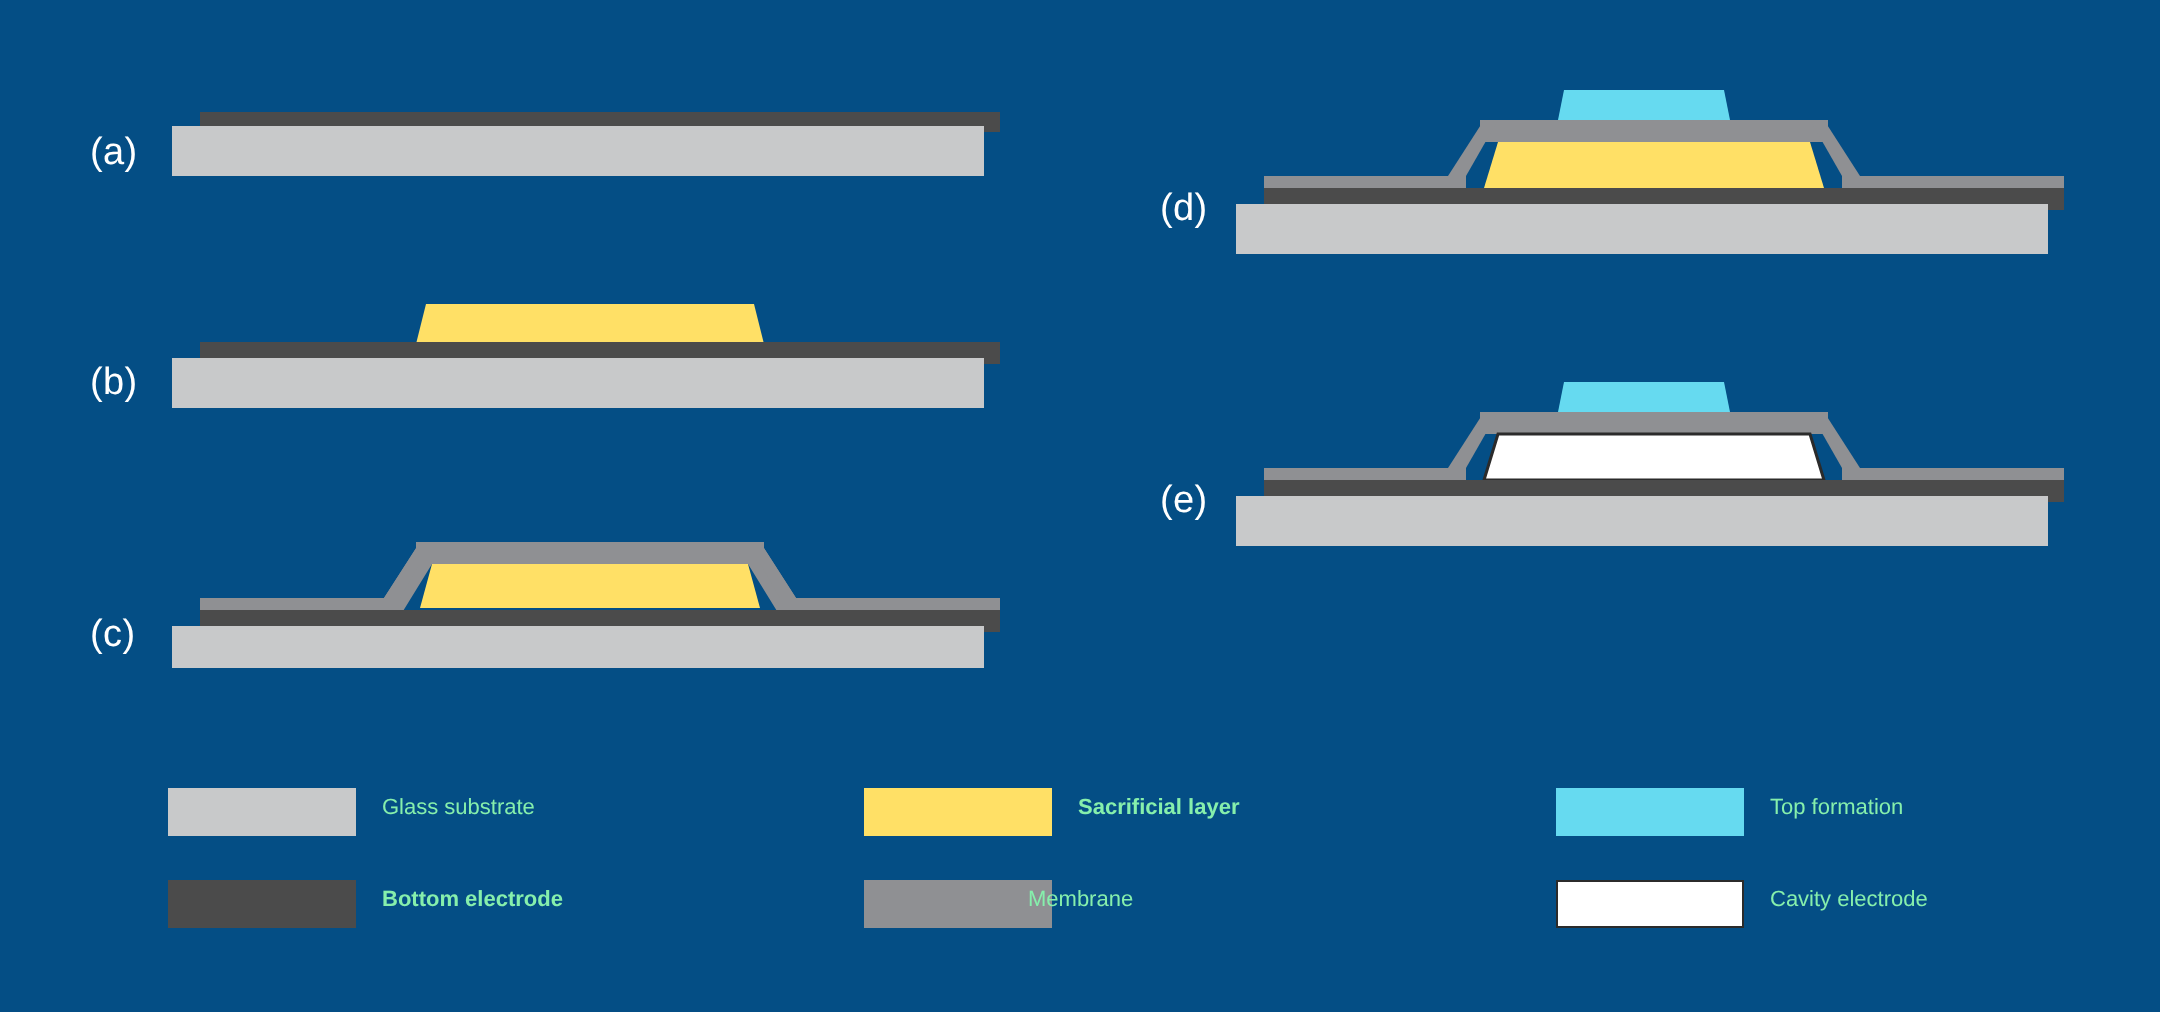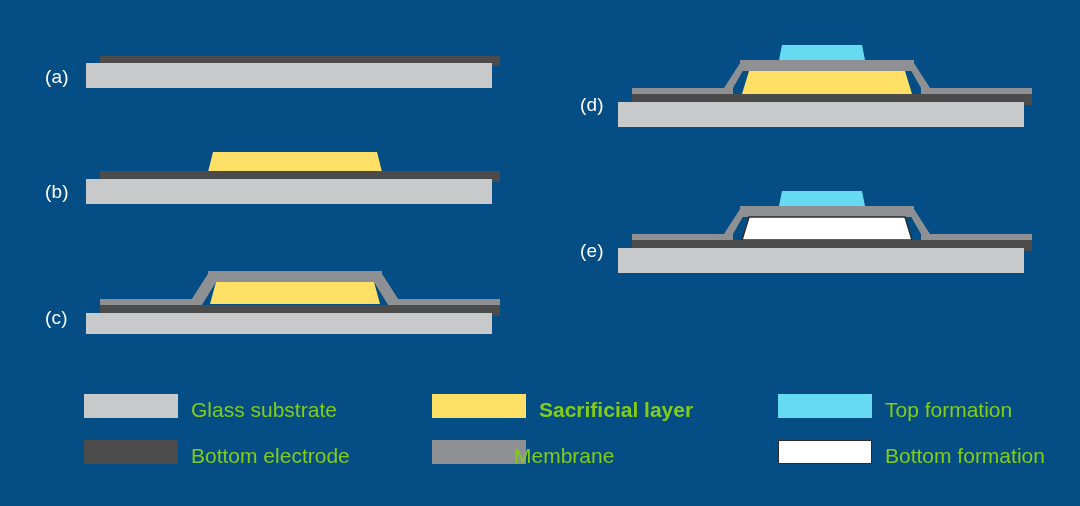--- a/index.html
+++ b/index.html
@@ -24,22 +24,22 @@
   .panel-label {
     position: absolute;
     color: #ffffff;
     font-size: 19px;
     font-family: "Liberation Sans", sans-serif;
     letter-spacing: 0.2px;
     white-space: nowrap;
   }
   .legend-label {
     position: absolute;
-    color: #84cc16;
-    font-size: 21px;
+    color: #86efac;
+    font-size: 11px;
     font-family: "Liberation Sans", sans-serif;
     white-space: nowrap;
     line-height: 1;
   }
   .legend-swatch {
     position: absolute;
   }
   svg {
     display: block;
   }
@@ -126,29 +126,29 @@
     <rect x="6" y="64" width="406" height="25" fill="#c8c9ca"></rect>
   </svg>
   <div class="panel-label" style="left:580px; top:240px;">(e)</div>
 
   <div>
 
     <div class="legend-swatch" style="left:84px; top:394px; width:94px; height:24px; background:#c8c9ca;"></div>
     <div class="legend-label" style="left:191px; top:399px;">Glass substrate</div>
 
     <div class="legend-swatch" style="left:84px; top:440px; width:94px; height:24px; background:#4b4b4b;"></div>
-    <div class="legend-label" style="left:191px; top:445px;">Bottom electrode</div>
+    <div class="legend-label" style="left:191px; top:445px;font-weight:bold;">Bottom electrode</div>
 
     <div class="legend-swatch" style="left:432px; top:394px; width:94px; height:24px; background:#ffe066;"></div>
     <div class="legend-label" style="left:539px; top:399px;font-weight:bold;">Sacrificial layer</div>
 
     <div class="legend-swatch" style="left:432px; top:440px; width:94px; height:24px; background:#8f9093;"></div>
     <div class="legend-label" style="left:514px; top:445px;">Membrane</div>
 
     <div class="legend-swatch" style="left:778px; top:394px; width:94px; height:24px; background:#66daf0;"></div>
     <div class="legend-label" style="left:885px; top:399px;">Top formation</div>
 
     <div class="legend-swatch" style="left:778px; top:440px; width:92px; height:22px; background:#ffffff; border:1.5px solid #2b2b2b;"></div>
-    <div class="legend-label" style="left:885px; top:445px;">Bottom formation</div>
+    <div class="legend-label" style="left:885px; top:445px;">Cavity electrode</div>
 
   </div>
 
 </div>
 
 </body></html>

